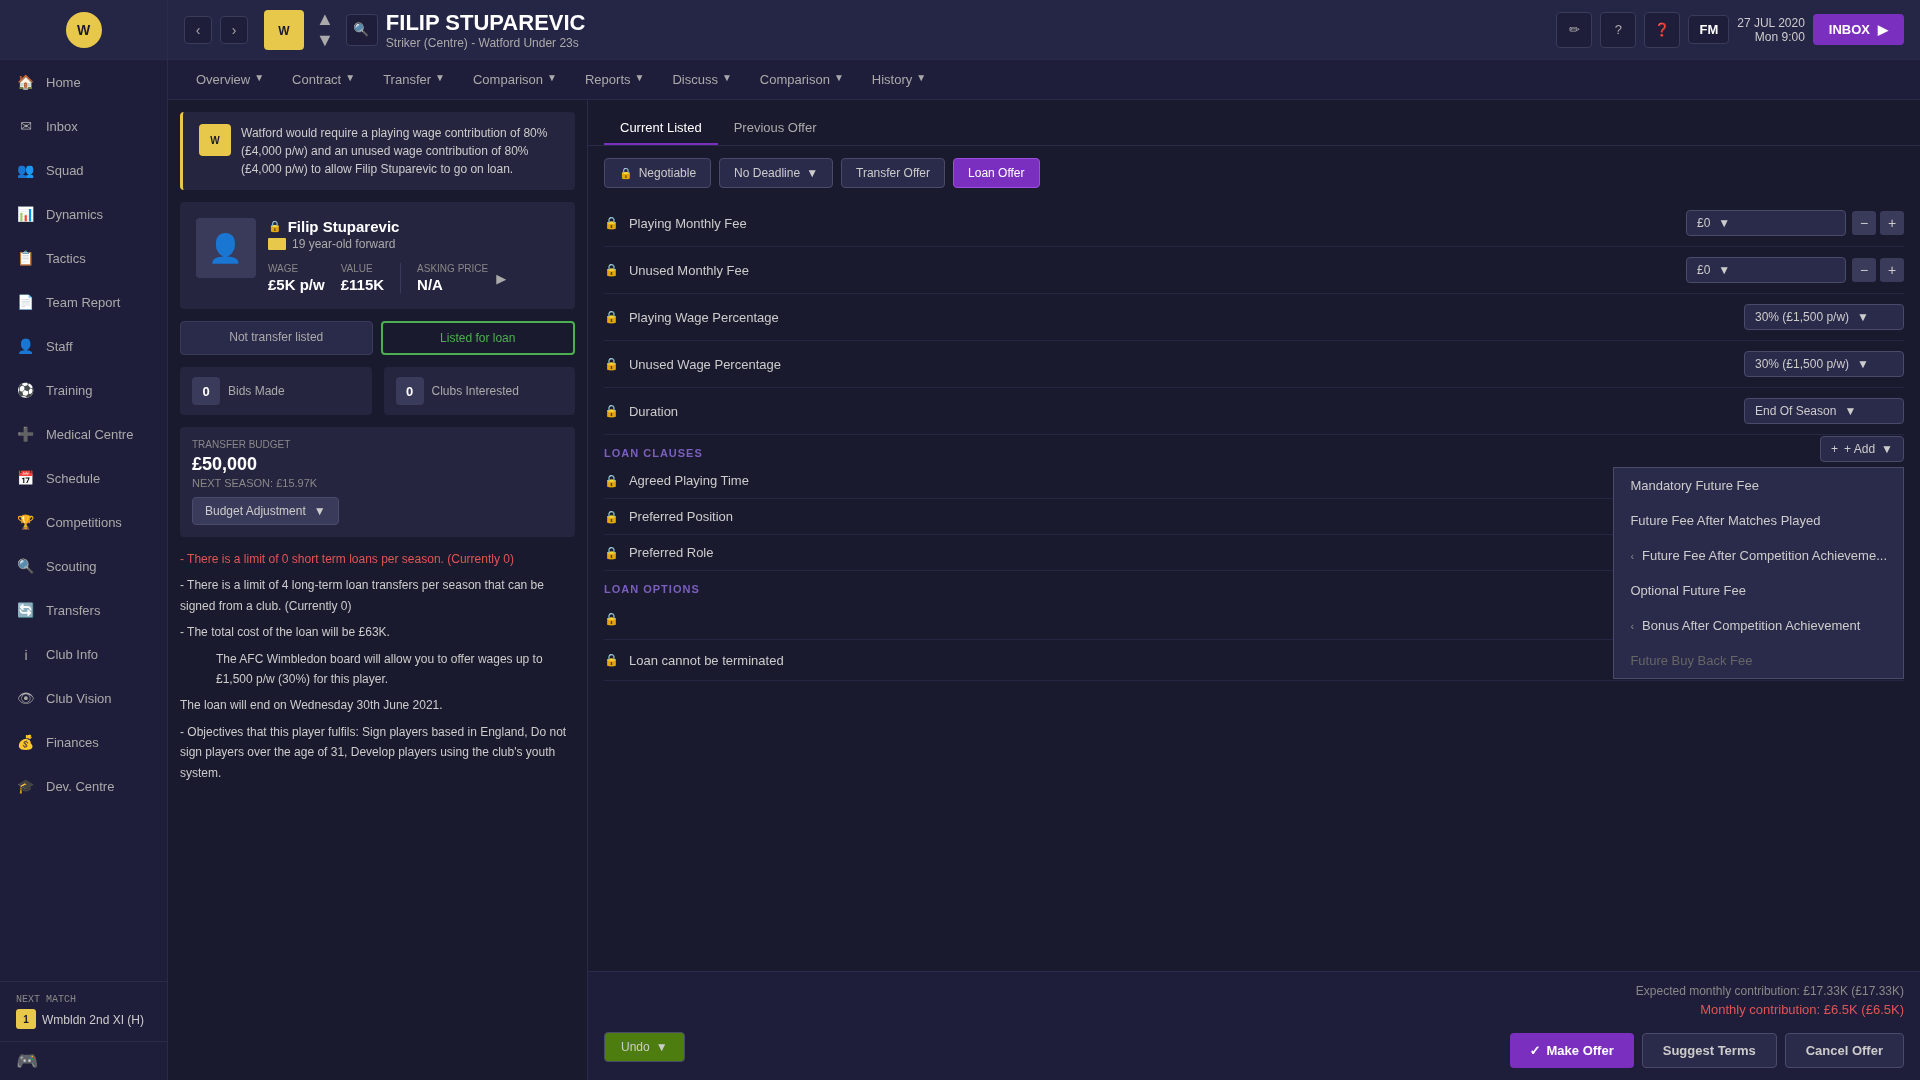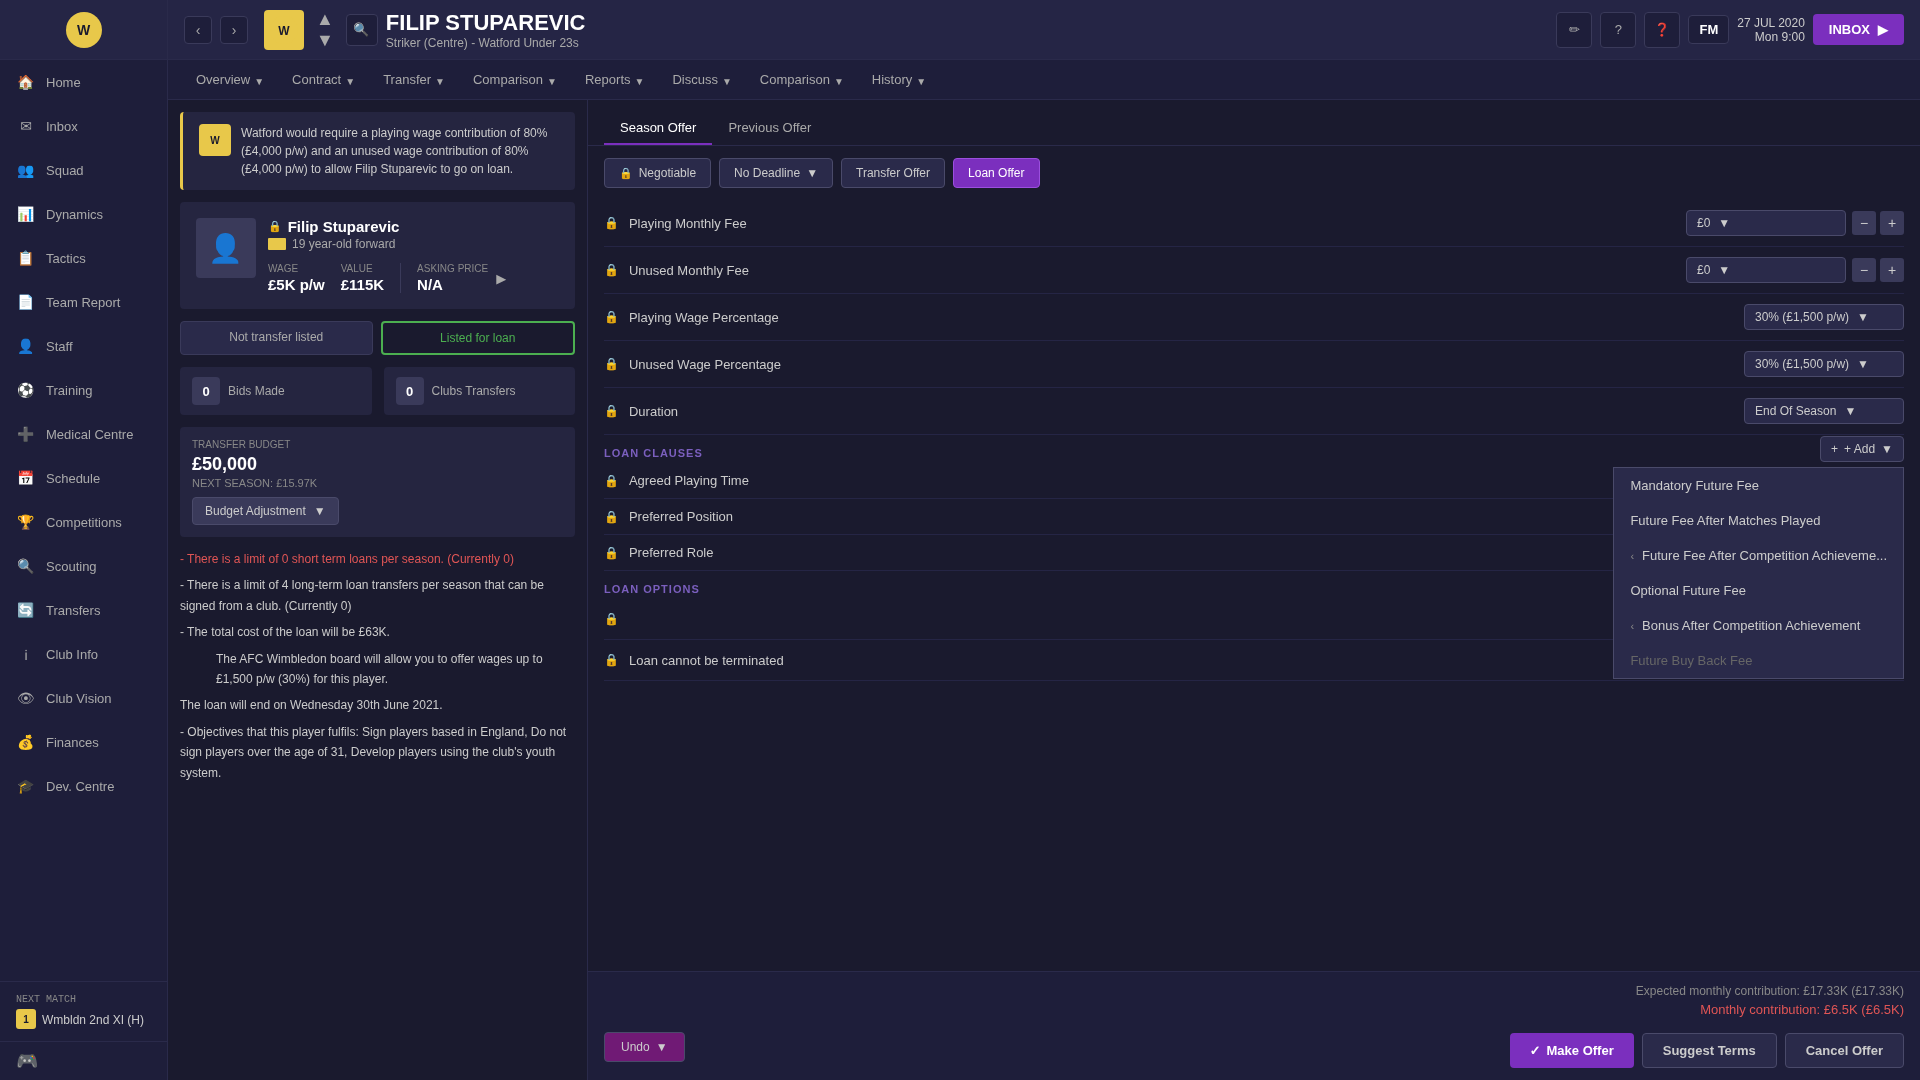--- a/index.html
+++ b/index.html
@@ -55,21 +55,21 @@
     .topbar-inbox { background: #7b2fbe; padding: 8px 16px; border-radius: 4px; display: flex; align-items: center; gap: 8px; cursor: pointer; font-weight: bold; }
 
     
     #subnav {
       position: absolute; left: 168px; top: 60px; right: 0; height: 40px;
       background: #1e1e3a; border-bottom: 1px solid #2a2a4a;
       display: flex; align-items: center; padding: 0 16px; gap: 4px;
     }
     .subnav-item {
       padding: 6px 12px; color: #aaa; cursor: pointer; border-radius: 4px; font-size: 13px;
-      display: flex; align-items: flex-end; gap: 4px;
+      display: flex; align-items: flex-start; gap: 4px;
     }
     .subnav-item .chevron { font-size: 10px; }
 
     
     #main {
       position: absolute; left: 168px; top: 100px; right: 0; bottom: 0;
       display: flex; overflow: hidden;
     }
 
     
@@ -166,21 +166,21 @@
     .contribution-row { text-align: right; margin-bottom: 4px; font-size: 12px; }
     .contribution-expected { color: #888; }
     .contribution-monthly { color: #e05555; font-size: 13px; }
     .action-btns { display: flex; gap: 8px; justify-content: flex-end; margin-top: 8px; }
     .action-btn { padding: 9px 20px; border-radius: 4px; font-size: 13px; cursor: pointer; font-weight: bold; display: flex; align-items: center; gap: 6px; }
     .action-btn.make-offer { background: #7b2fbe; border: none; color: #fff; }
     .action-btn.suggest { background: #2a2a4a; border: 1px solid #4a4a6a; color: #ccc; }
     .action-btn.cancel { background: #2a2a4a; border: 1px solid #4a4a6a; color: #ccc; }
 
     .undo-row { display: flex; align-items: center; gap: 6px; }
-    .undo-btn { background: #701a75; border: 1px solid #4a4a6a; border-radius: 4px; padding: 7px 16px; color: #ccc; font-size: 12px; cursor: pointer; display: flex; align-items: center; gap: 6px; }
+    .undo-btn { background: #4d7c0f; border: 1px solid #4a4a6a; border-radius: 4px; padding: 7px 16px; color: #ccc; font-size: 12px; cursor: pointer; display: flex; align-items: center; gap: 6px; }
 
     
     .offer-section-header-row { display: flex; align-items: center; position: relative; }
   </style>
 </head>
 <body>
 
 <div id="sidebar">
   <div class="sidebar-logo">
     <div class="sidebar-logo-icon">W</div>
@@ -383,21 +383,21 @@
       <div class="status-btn active-green">Listed for loan</div>
     </div>
 
     <div class="bids-row">
       <div class="bid-item">
         <div class="bid-num">0</div>
         <div class="bid-label">Bids Made</div>
       </div>
       <div class="bid-item">
         <div class="bid-num">0</div>
-        <div class="bid-label">Clubs Transfers</div>
+        <div class="bid-label">Clubs Interested</div>
       </div>
     </div>
 
     <div class="budget-section">
       <div class="budget-label">TRANSFER BUDGET</div>
       <div class="budget-value">£50,000</div>
       <div class="budget-next">NEXT SEASON: £15.97K</div>
       <div class="budget-dropdown">
         <div class="dropdown-btn">
           <span>Budget Adjustment</span>
@@ -412,21 +412,21 @@
       <div style="margin-top:6px;">- The total cost of the loan will be £63K.</div>
       <div style="margin-top:6px;margin-left:36px;">The AFC Wimbledon board will allow you to offer wages up to £1,500 p/w (30%) for this player.</div>
       <div style="margin-top:6px;">The loan will end on Wednesday 30th June 2021.</div>
       <div style="margin-top:6px;">- Objectives that this player fulfils: Sign players based in England, Do not sign players over the age of 31, Develop players using the club's youth system.</div>
     </div>
   </div>
 
   <div id="right-panel">
 
     <div class="offer-tabs">
-      <div class="offer-tab active">Season Offer</div>
+      <div class="offer-tab active">Current Listed</div>
       <div class="offer-tab">Previous Offer</div>
     </div>
 
     <div class="offer-controls">
       <div class="offer-ctrl-btn negotiable">
         <span class="lock">🔒</span>
         <span>Negotiable</span>
       </div>
       <div class="offer-ctrl-btn no-deadline">
         <span>No Deadline</span>

